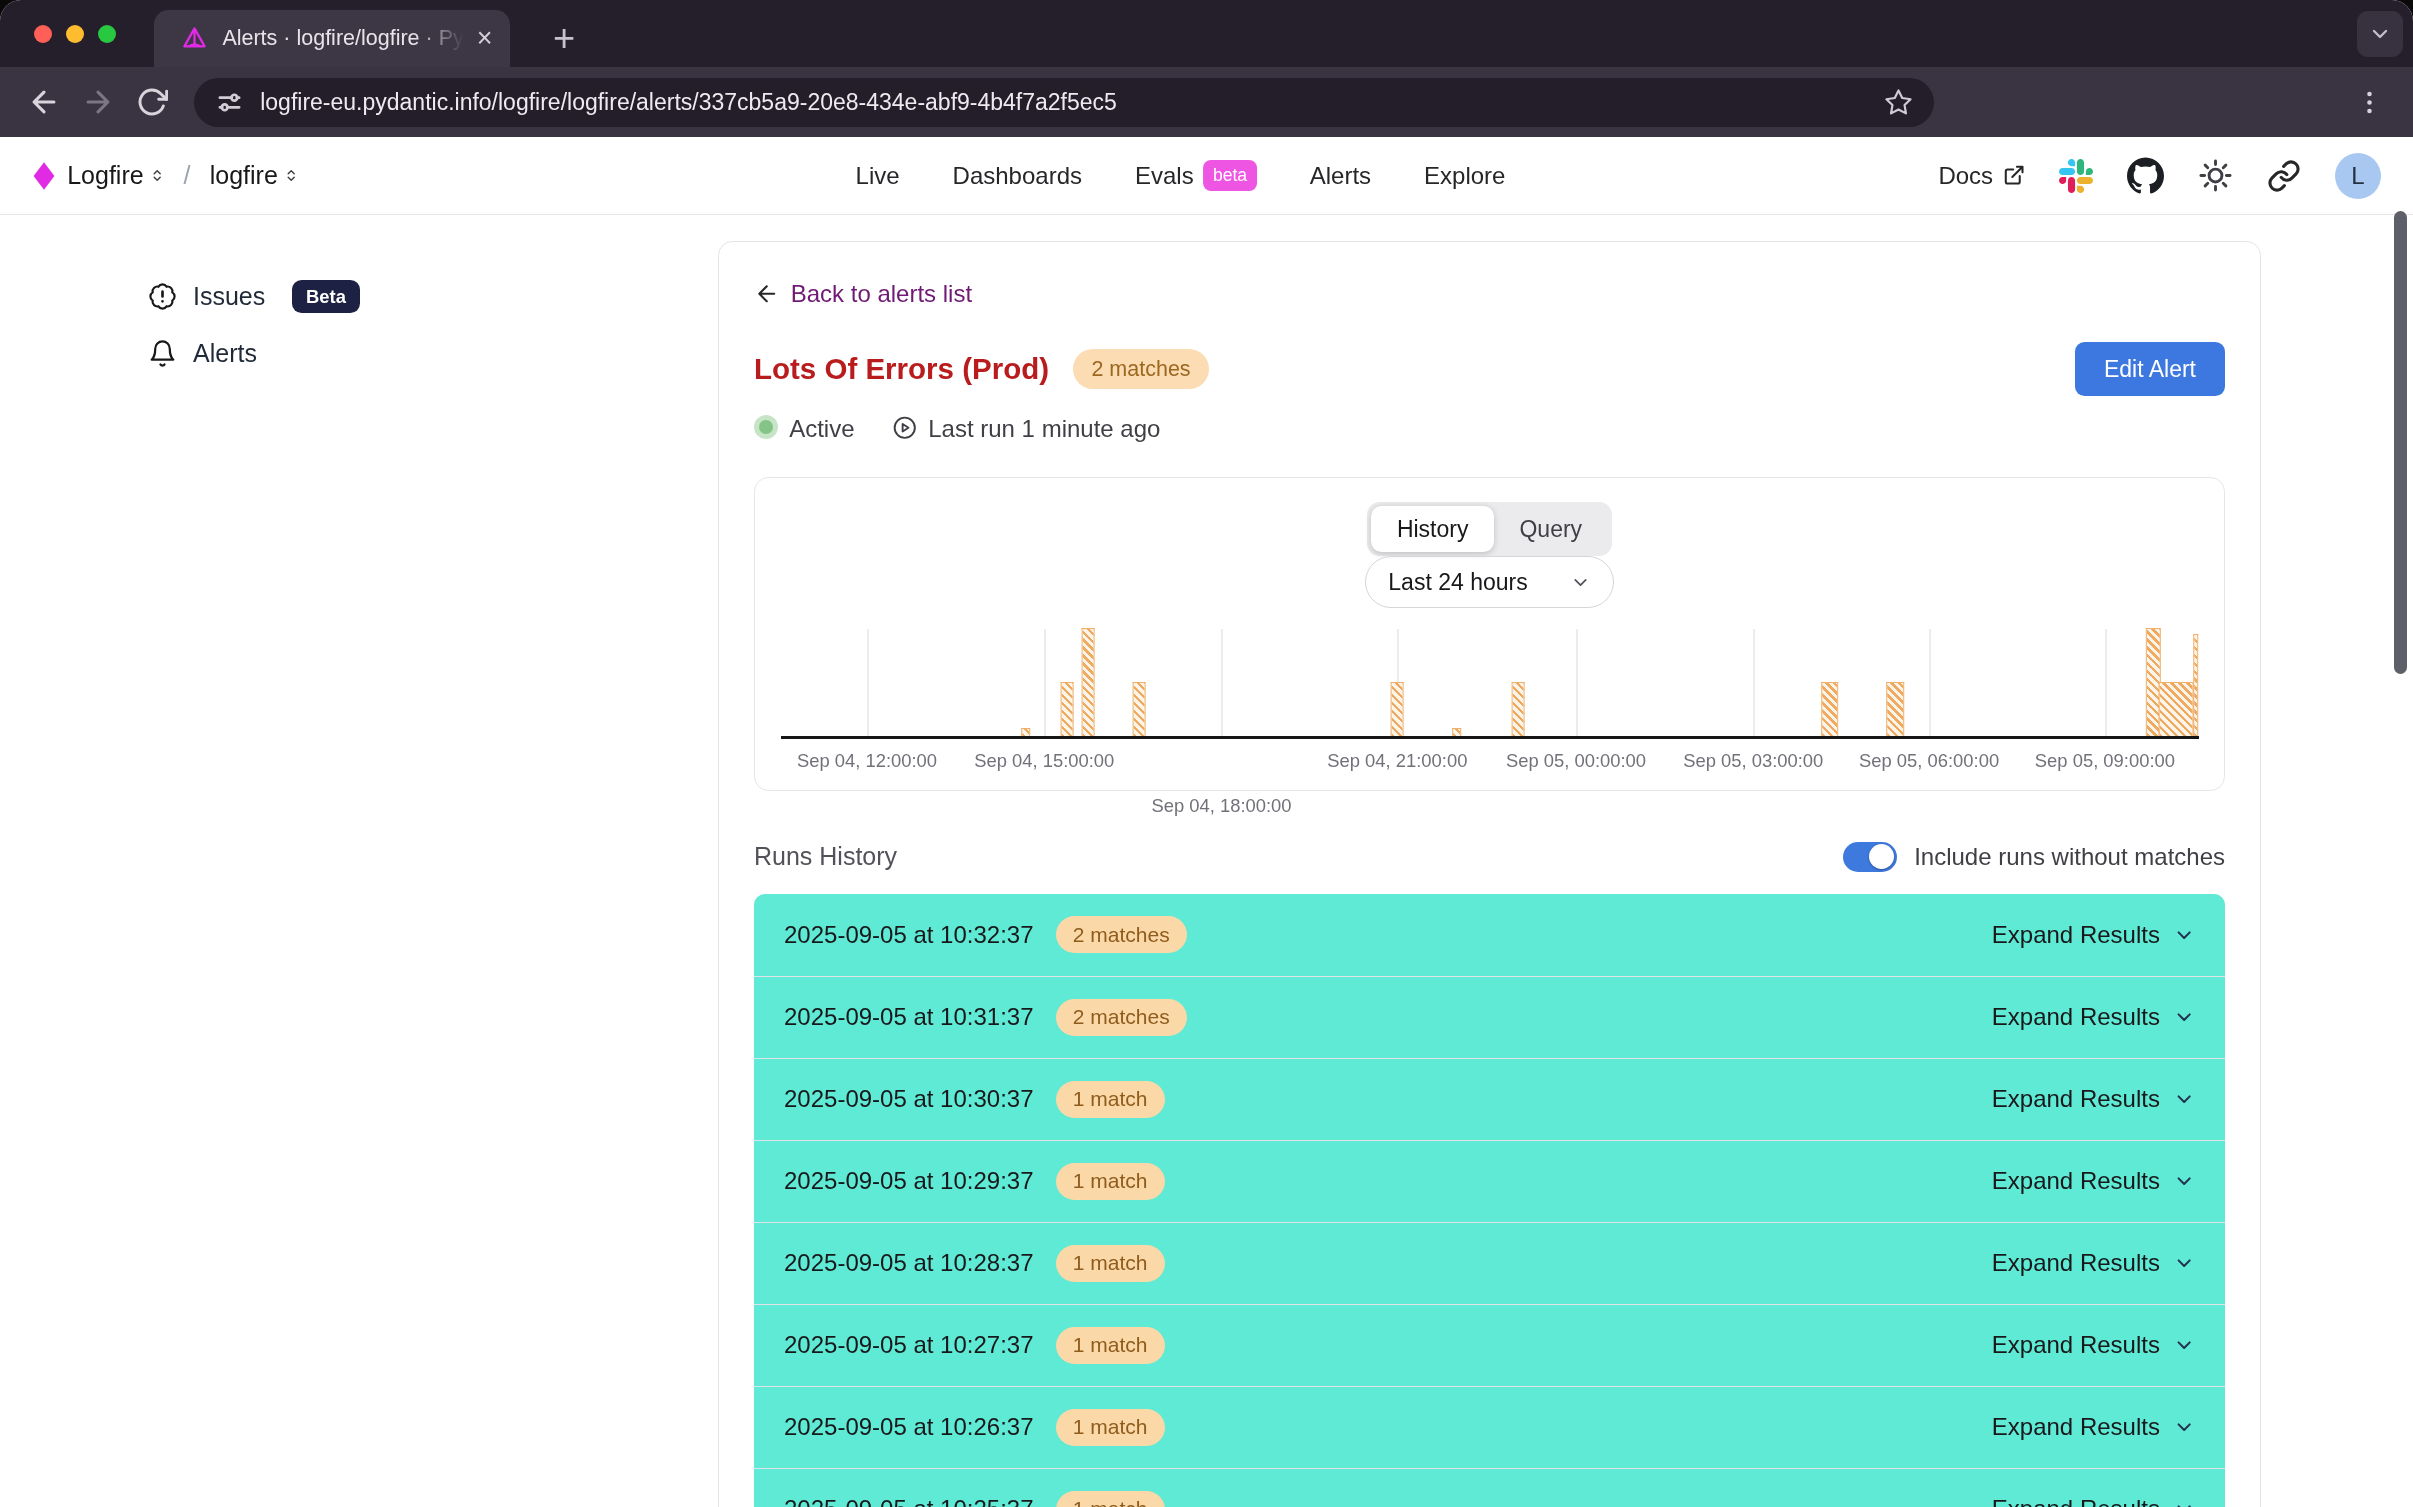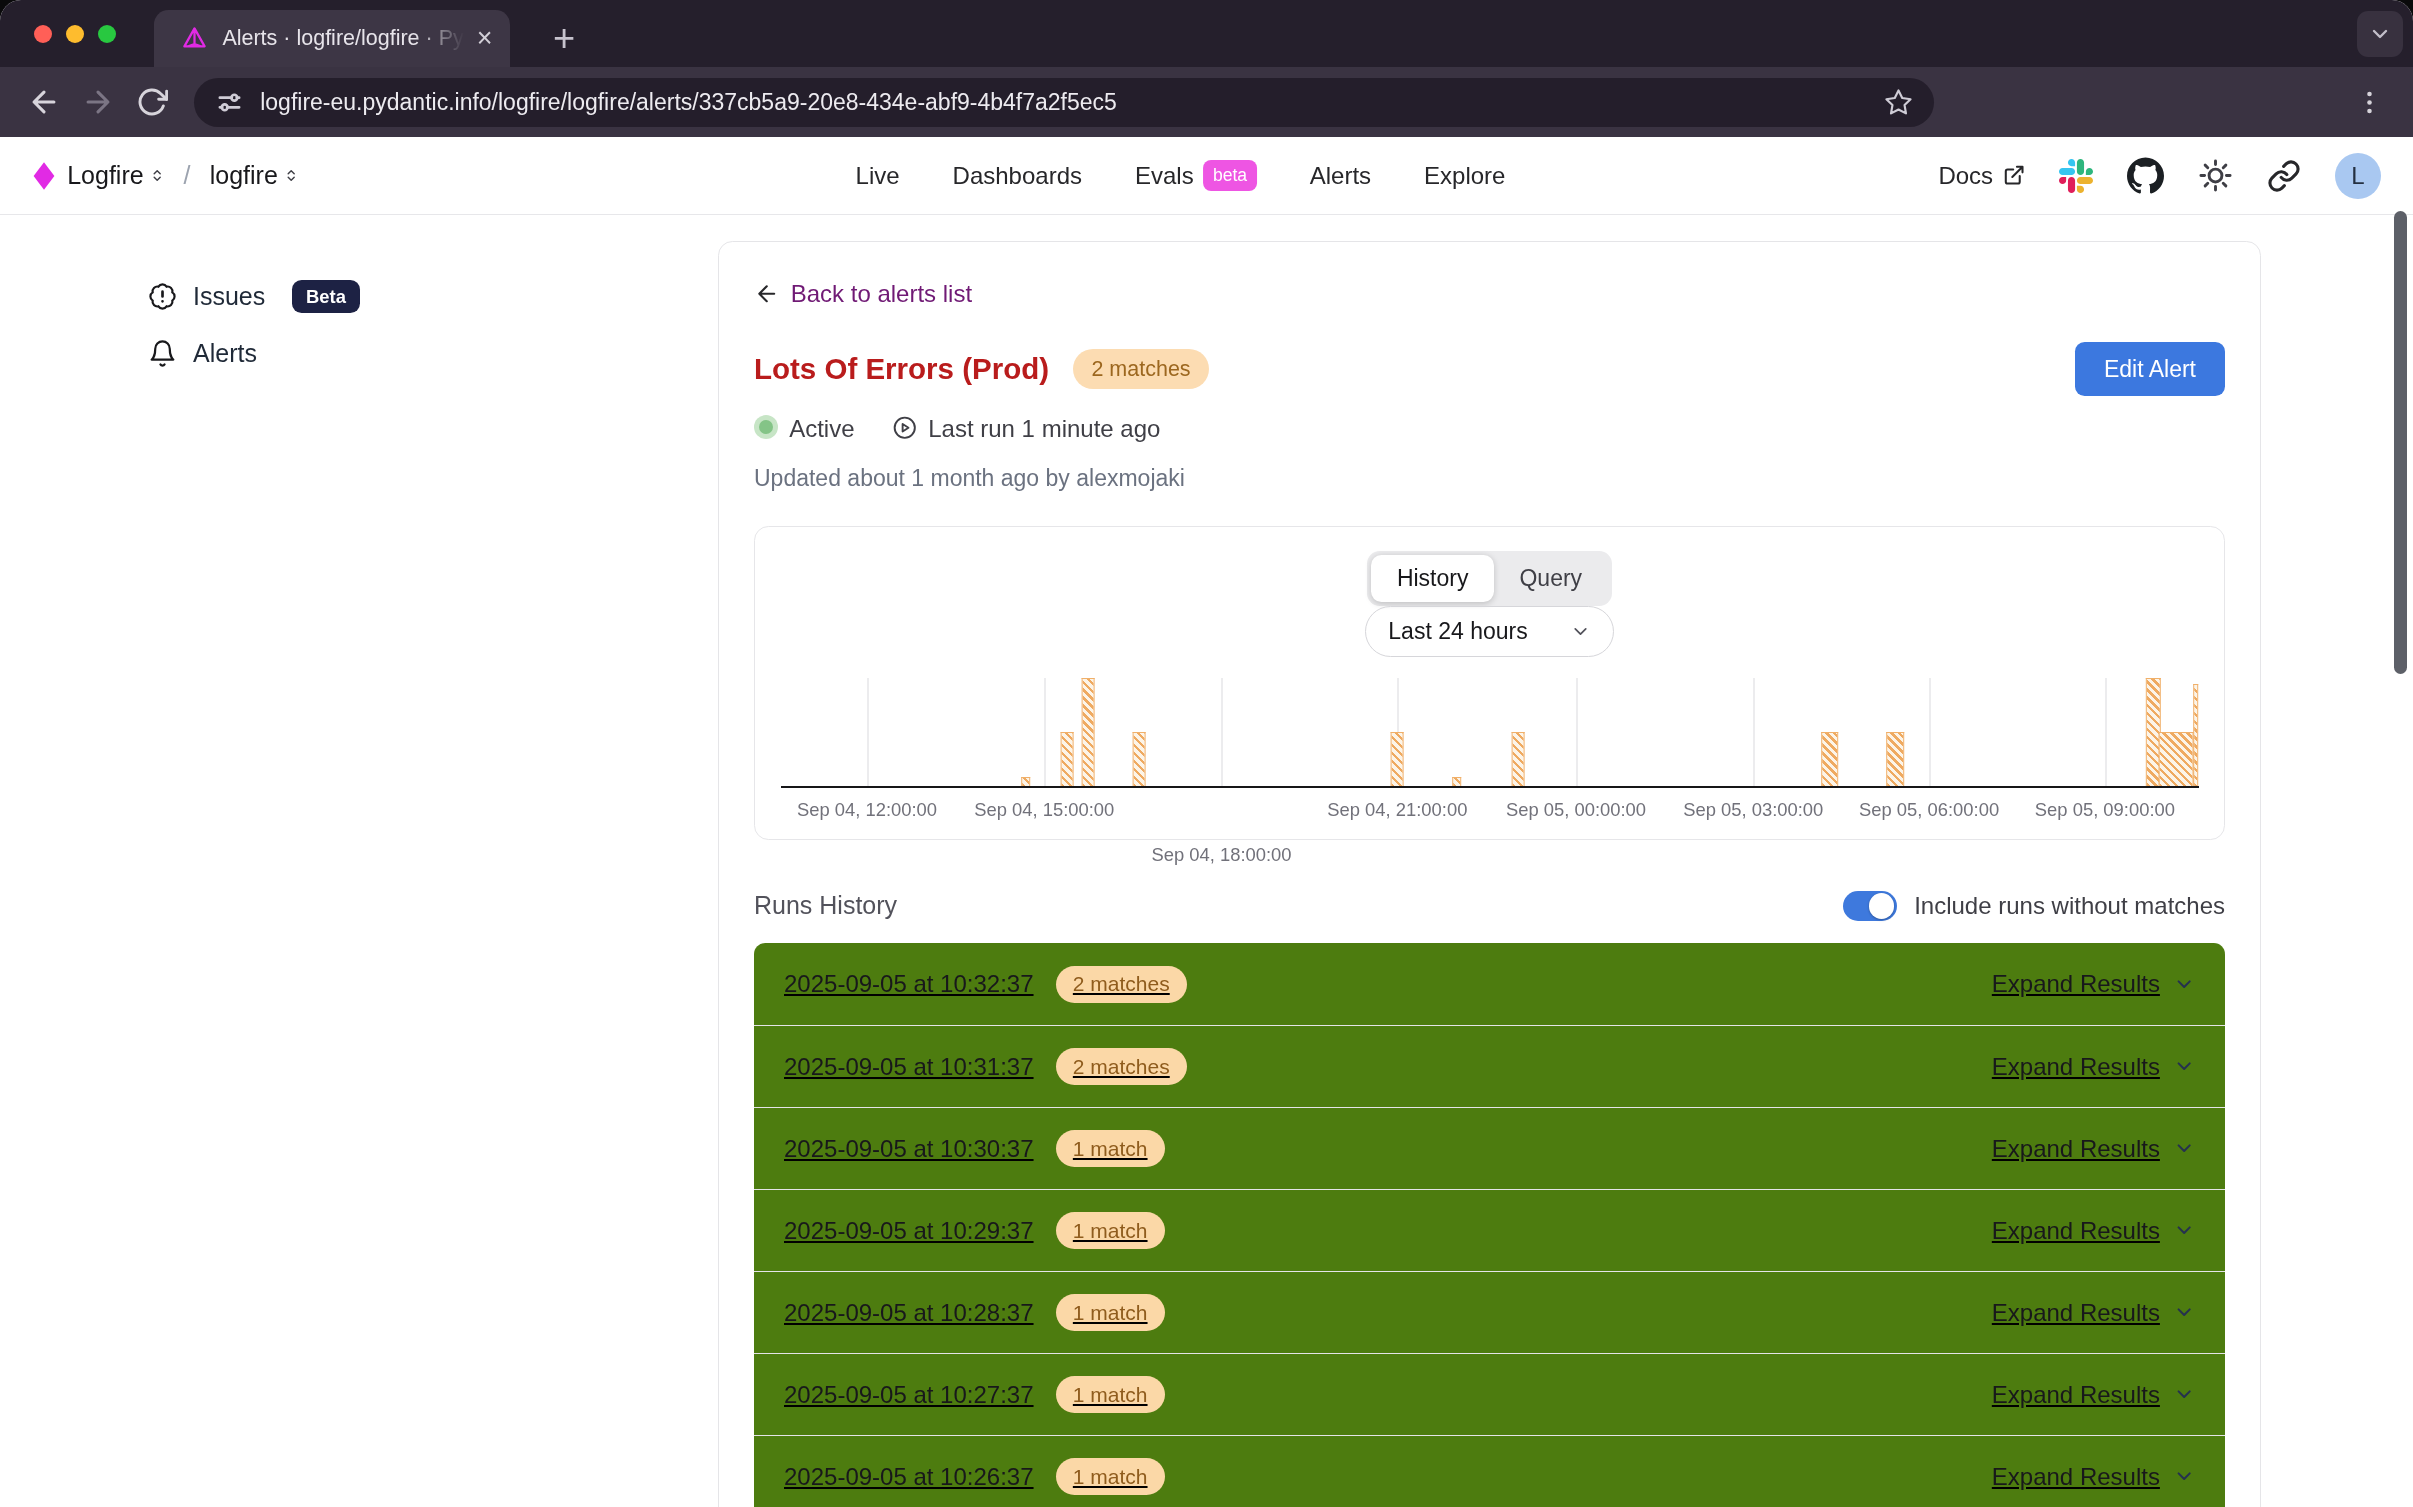--- a/index.html
+++ b/index.html
@@ -68,21 +68,21 @@
   .xaxis { position:relative; height:38px; }
   .xaxis span { position:absolute; top:11.2px; transform:translateX(-50%); font-size:18.4px; color:#71717a; white-space:nowrap; }
 
   .runs-head { margin-top:51px; display:flex; align-items:center; justify-content:space-between;text-align:right; }
   .runs-title { font-size:25px; color:#52525b; }
   .toggle-wrap { display:flex; align-items:center; gap:17.6px; font-size:24px; color:#3f3f46; }
   .toggle { width:54px; height:30px; border-radius:797px; background:#3e79dd; position:relative; cursor:default; }
   .toggle .knob { position:absolute; top:2.4px; right:2.4px; width:25.5px; height:25.5px; border-radius:50%; background:#fff; box-shadow:0 0.8px 2.4px rgba(0,0,0,.3); }
 
   .runs-list { margin-top:22.3px; border-radius:11.2px; overflow:hidden; }
-  .run-row { background:#4d7c0f; height:82px; display:flex; align-items:center; padding:0 30px;text-decoration:underline; }
+  .run-row { background:#5eead4; height:82px; display:flex; align-items:center; padding:0 30px; }
   .run-row + .run-row { border-top:1.6px solid #e4e4e7; }
   .run-ts { font-size:24px; color:#18181b; }
   .run-badge { margin-left:22.3px; background:#fbd8a7; color:#8f5c1d; font-size:21px; padding:6.4px 17px; border-radius:797px; }
   .expand { margin-left:auto; display:flex; align-items:center; gap:12.8px; font-size:24px; color:#18181b; cursor:default; }
 
   .scroll-thumb { position:absolute; right:5.6px; top:211px; width:13.6px; height:463px; border-radius:7.2px; background:#5d6068; }
   svg { display:block; }
 </style>
 </head>
 <body>
@@ -256,21 +256,20 @@
           </span>
           <span class="status-item">
             <svg width="25.5" height="25.5" viewBox="0 0 24 24">
               <circle cx="12" cy="12" r="9.5" fill="none" stroke="#3f3f46" stroke-width="1.8"></circle>
               <path d="M10 8.5 15.5 12 10 15.5Z" fill="none" stroke="#3f3f46" stroke-width="1.8" stroke-linejoin="round"></path>
             </svg>
             <span>Last run 1 minute ago</span>
           </span>
         </div>
 
-        <div class="updated">Updated about 1 month ago by alexmojaki</div>
 
         <div class="chart-card">
           <div class="chart-top">
             <div class="segmented">
               <span class="seg-btn active">History</span>
               <span class="seg-btn">Query</span>
             </div>
             <div class="range-dd">
               <span>Last 24 hours</span>
               <svg width="21" height="21" viewBox="0 0 24 24">

